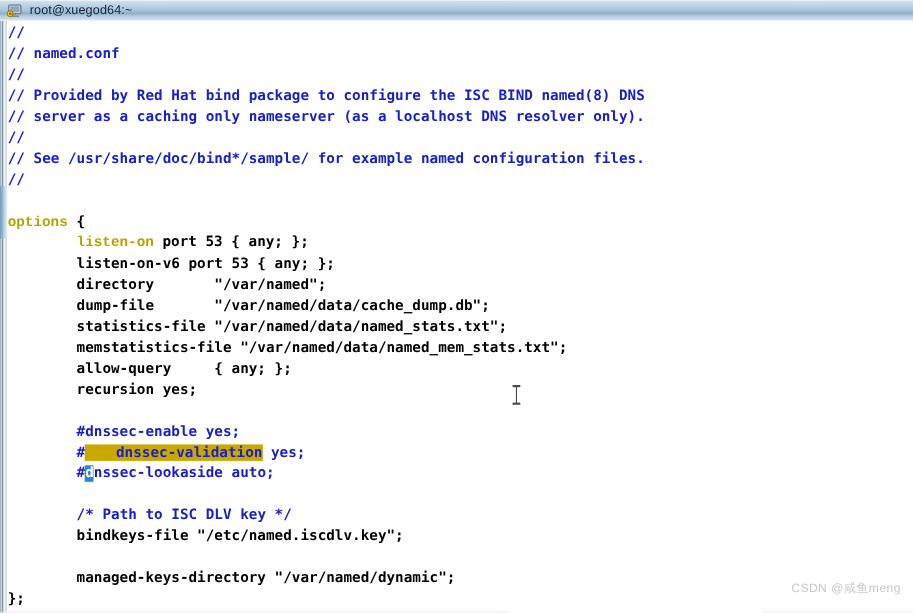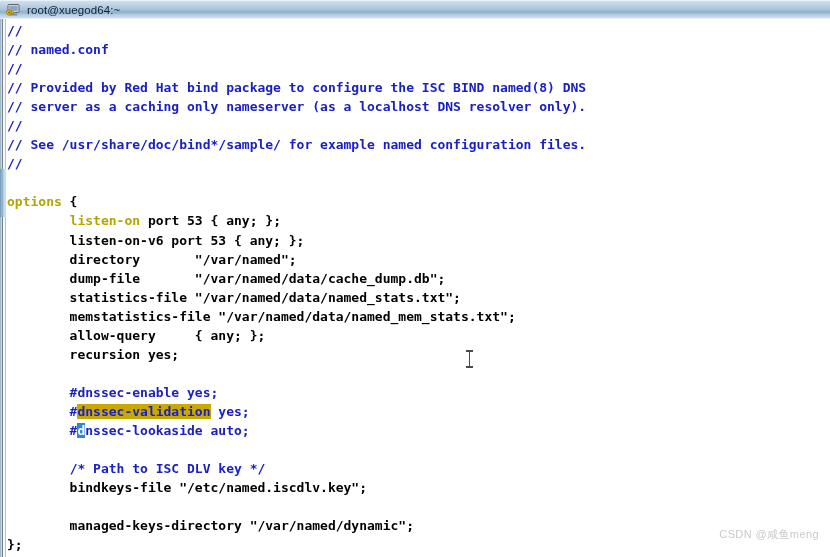--- a/index.html
+++ b/index.html
@@ -124,27 +124,28 @@
     white-space: pre;
     color: #000000;
     padding-top: 2px;
     box-sizing: border-box;
   }
   .term .line {
     height: 19.05px;
     white-space: pre;
   }
   .c-comment { color: #1920c4; font-weight: bold; }
-  .c-kw      { color: #b5a400; font-weight: bold; }
+  .c-kw      { color: #b5a400; font-weight: bold; font-family: Liberation Mono, monospace; }
   .c-plain   { color: #000000; font-weight: bold; }
 
   .hl-search {
     background: #c9a900;
     color: #1920c4;
     font-weight: bold;
+    padding-left: 28px;
   }
   .cursor-block {
     background: #2b86d8;
     color: #ffffff;
     font-weight: bold;
   }
 
   
   .ibeam {
     position: absolute;

